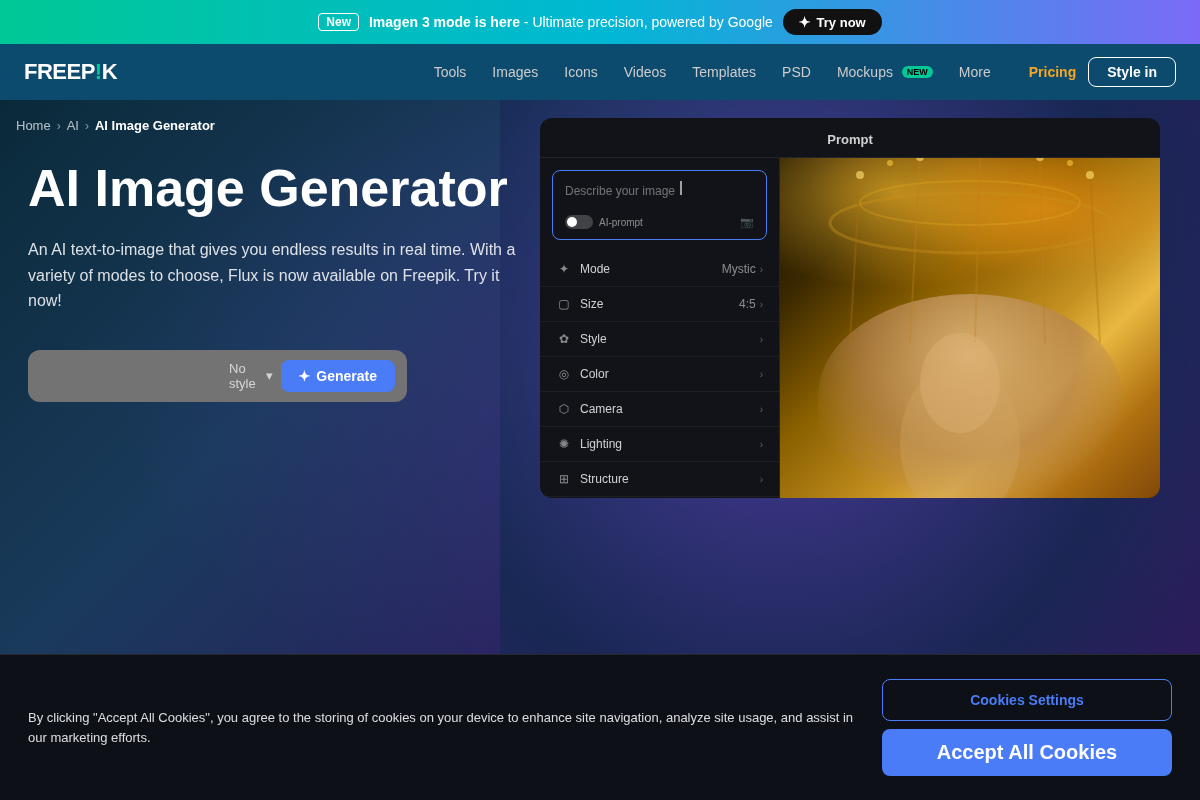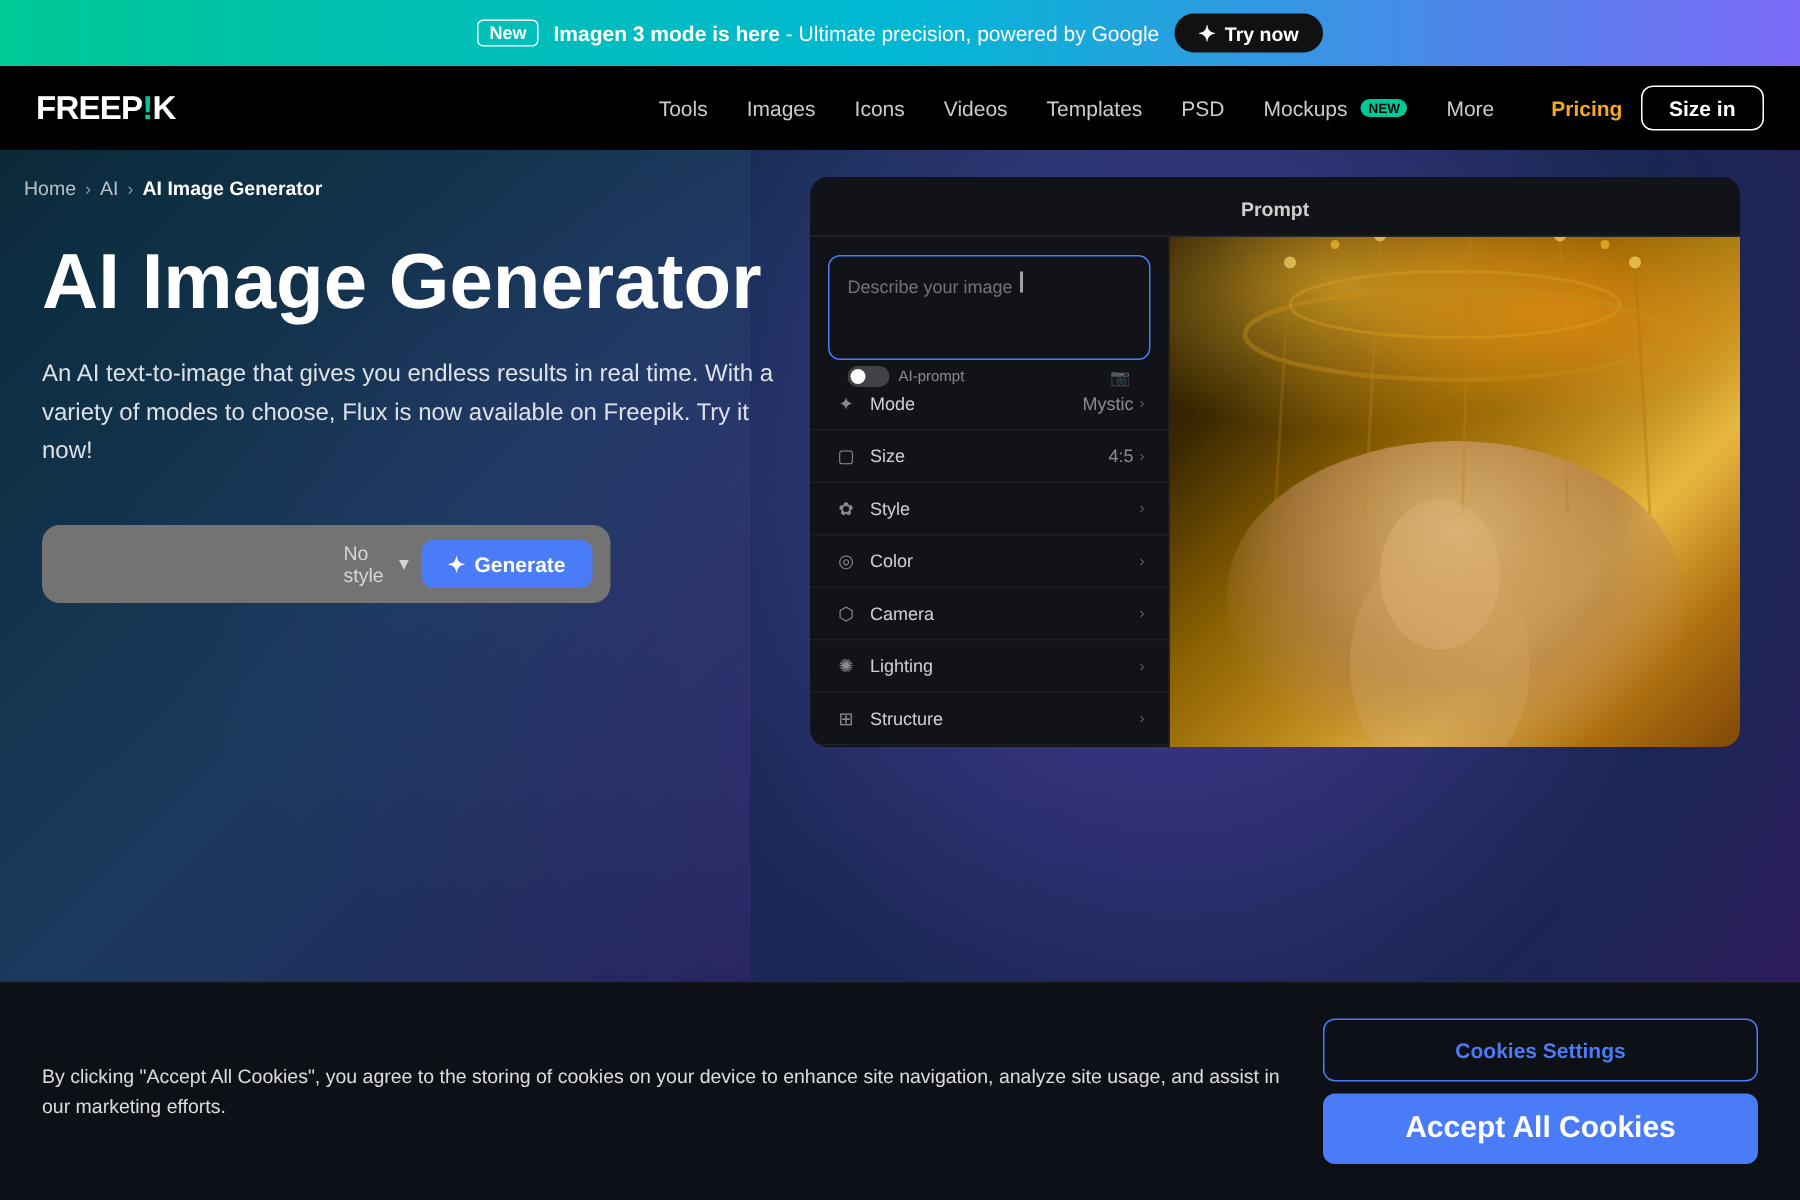--- a/index.html
+++ b/index.html
@@ -40,21 +40,21 @@
       font-weight: 600;
       cursor: pointer;
       display: flex;
       align-items: center;
       gap: 6px;
     }
     .try-now-btn .star-icon { font-size: 14px; }
 
     
     .navbar {
-      background: #000000;
+      background: #0c4a6e;
       height: 56px;
       display: flex;
       align-items: center;
       padding: 0 24px;
       gap: 28px;
       position: relative;
       z-index: 10;
     }
     .logo {
       font-size: 22px;
@@ -256,22 +256,21 @@
     }
     .prompt-input-area {
       margin: 12px;
       background: transparent;
       border: 1.5px solid #4a7cf7;
       border-radius: 8px;
       padding: 10px 12px;
       height: 70px;
       display: flex;
       flex-direction: column;
-      justify-content: flex-start;
-      gap: 44px;
+      justify-content: space-between;
     }
     .prompt-cursor {
       display: inline-block;
       width: 2px;
       height: 14px;
       background: rgba(255,255,255,0.6);
       animation: blink 1s infinite;
     }
     @keyframes blink { 0%,100%{opacity:1} 50%{opacity:0} }
     .ai-prompt-toggle {
@@ -455,21 +454,21 @@
     <a class="nav-link">Videos</a>
     <a class="nav-link">Templates</a>
     <a class="nav-link">PSD</a>
     <a class="nav-link">
       Mockups&nbsp;<span class="new-nav-badge">NEW</span>
     </a>
     <a class="nav-link">More</a>
   </div>
   <div class="nav-right">
     <span class="pricing-link">Pricing</span>
-    <button class="signin-btn">Size in</button>
+    <button class="signin-btn">Style in</button>
   </div>
 </nav>
 
 <div class="hero">
   <div class="hero-bg"></div>
   <div class="hero-bg-overlay"></div>
   <div class="face-silhouette"></div>
 
   <div class="breadcrumb">
     <span>Home</span>

